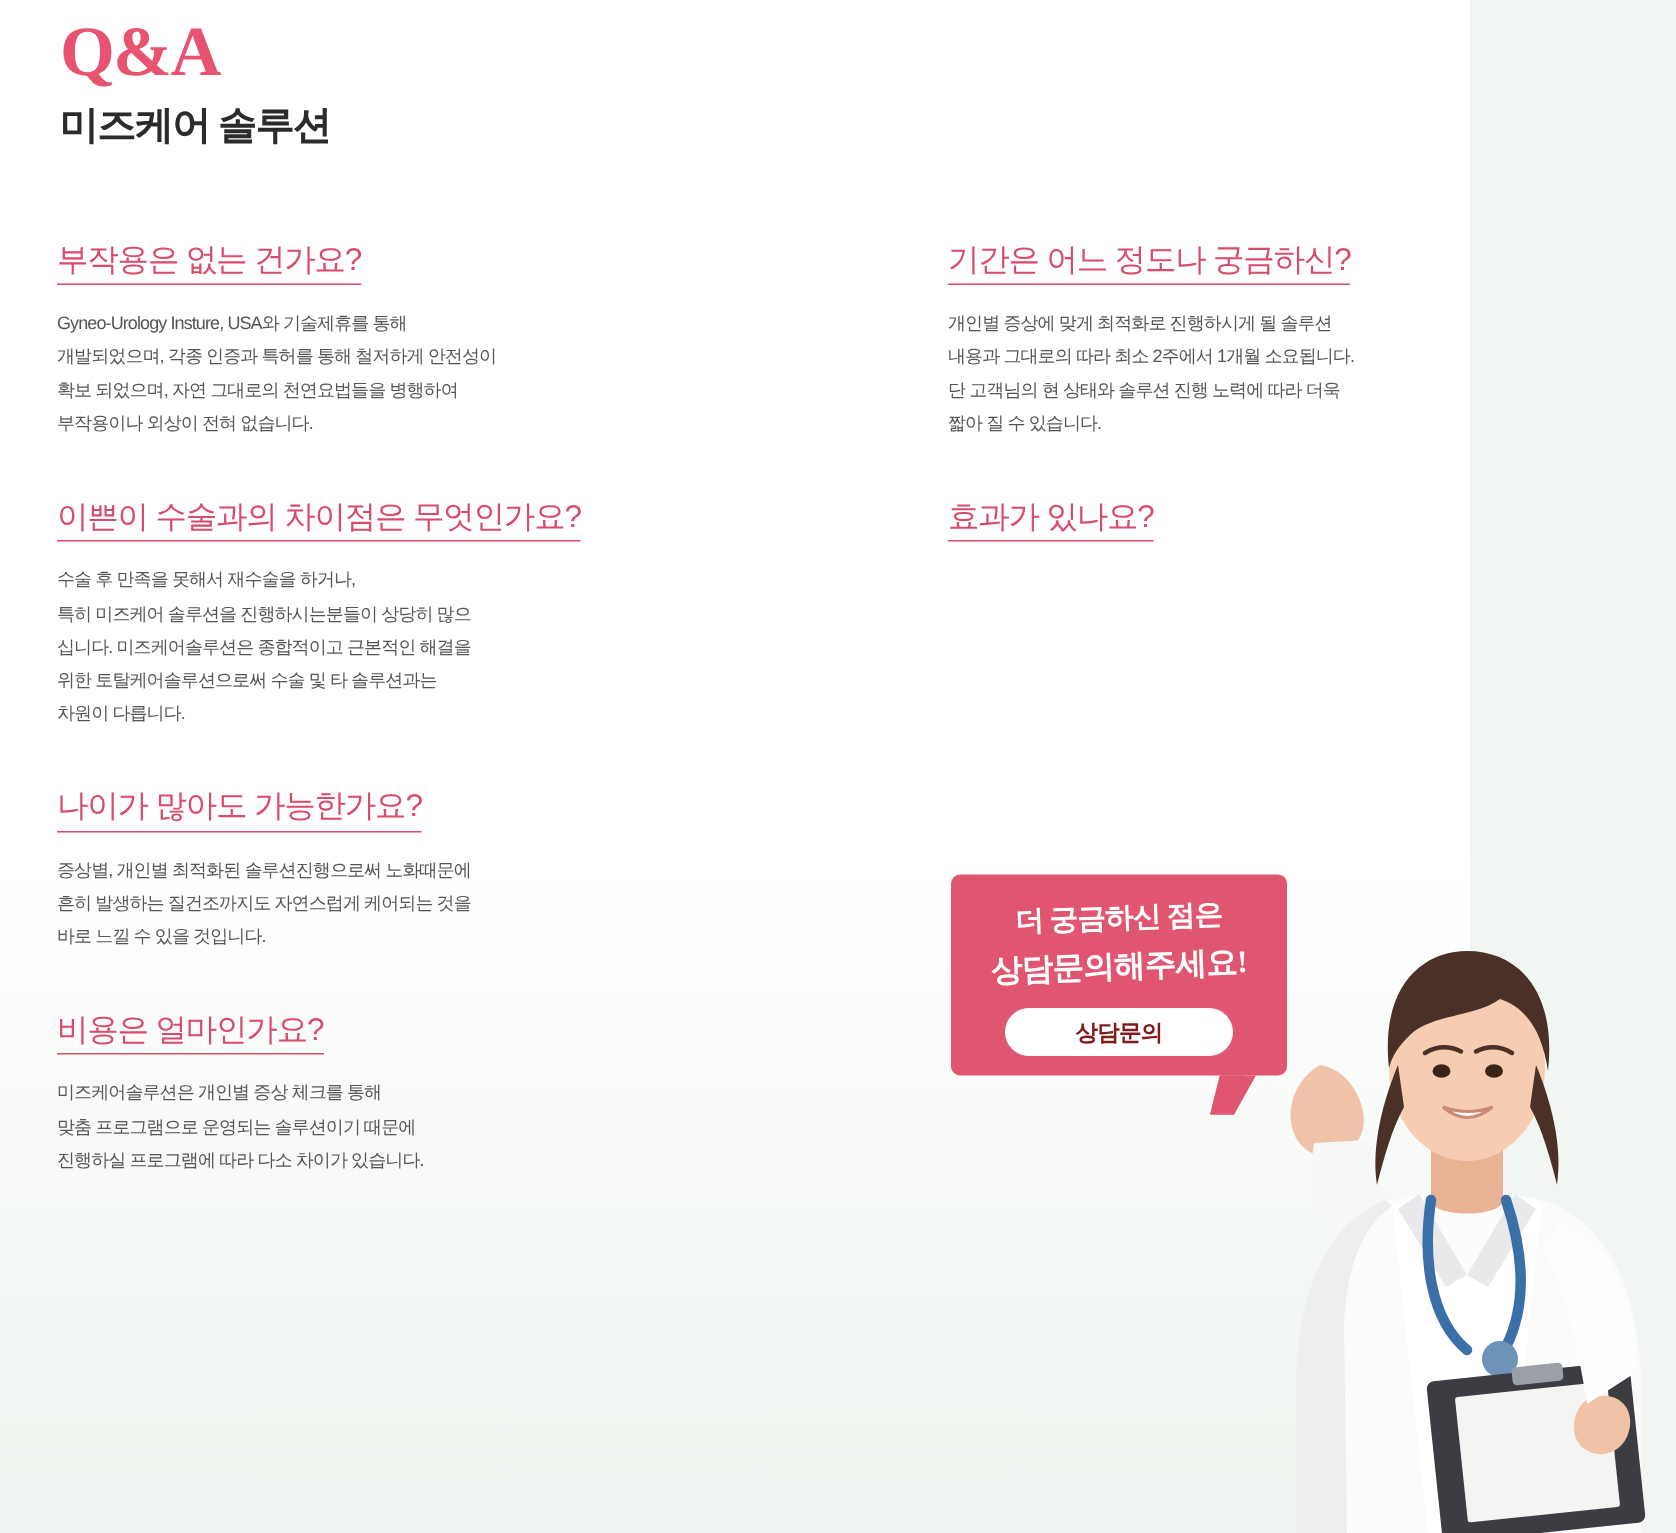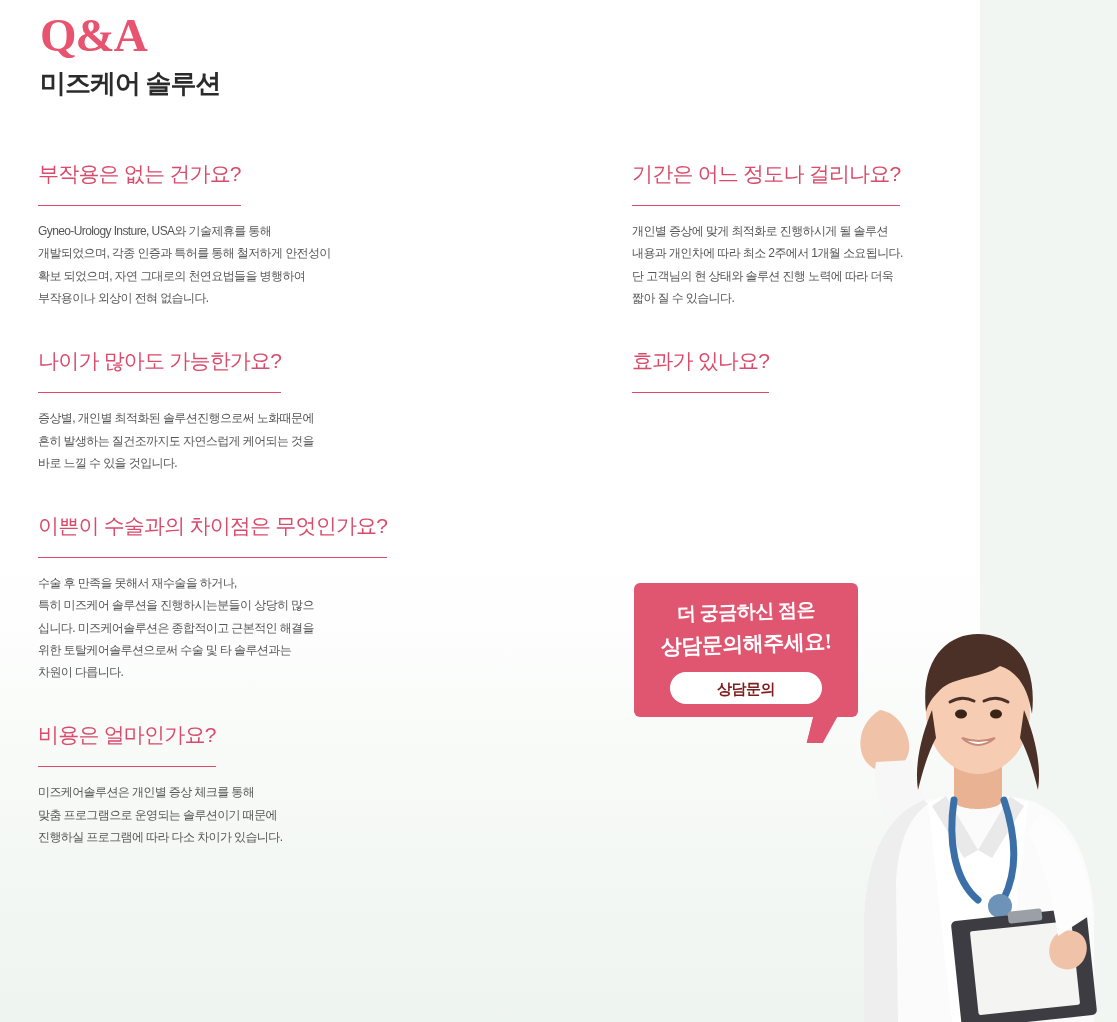--- a/index.html
+++ b/index.html
@@ -57,21 +57,21 @@
   .qa-block { margin-bottom: 38px; }
 
   .q {
     font-size: 21px;
     color: #d94b6a;
     font-weight: normal;
     letter-spacing: -0.8px;
     margin: 0 0 14px 0;
     display: inline-block;
     border-bottom: 1px solid #d94b6a;
-    padding-bottom: 18px;
+    padding-bottom: 2px;
     line-height: 1.3;
   }
   .a {
     font-size: 12px;
     color: #555555;
     line-height: 1.85;
     letter-spacing: -0.6px;
     margin: 0;
     white-space: pre-line;
   }
@@ -156,50 +156,50 @@
 
     <div class="qa-block">
       <div class="q">부작용은 없는 건가요?</div>
       <div class="a">Gyneo-Urology Insture, USA와 기술제휴를 통해
 개발되었으며, 각종 인증과 특허를 통해 철저하게 안전성이
 확보 되었으며, 자연 그대로의 천연요법들을 병행하여
 부작용이나 외상이 전혀 없습니다.</div>
     </div>
 
     <div class="qa-block">
-      <div class="q">나이가 많아도 가능한가요?</div>
-      <div class="a">증상별, 개인별 최적화된 솔루션진행으로써 노화때문에
-흔히 발생하는 질건조까지도 자연스럽게 케어되는 것을
-바로 느낄 수 있을 것입니다.</div>
-    </div>
-
-    <div class="qa-block">
       <div class="q">이쁜이 수술과의 차이점은 무엇인가요?</div>
       <div class="a">수술 후 만족을 못해서 재수술을 하거나,
 특히 미즈케어 솔루션을 진행하시는분들이 상당히 많으
 십니다. 미즈케어솔루션은 종합적이고 근본적인 해결을
 위한 토탈케어솔루션으로써 수술 및 타 솔루션과는
 차원이 다릅니다.</div>
     </div>
 
     <div class="qa-block">
+      <div class="q">나이가 많아도 가능한가요?</div>
+      <div class="a">증상별, 개인별 최적화된 솔루션진행으로써 노화때문에
+흔히 발생하는 질건조까지도 자연스럽게 케어되는 것을
+바로 느낄 수 있을 것입니다.</div>
+    </div>
+
+    <div class="qa-block">
       <div class="q">비용은 얼마인가요?</div>
       <div class="a">미즈케어솔루션은 개인별 증상 체크를 통해
 맞춤 프로그램으로 운영되는 솔루션이기 때문에
 진행하실 프로그램에 따라 다소 차이가 있습니다.</div>
     </div>
 
   </div>
 
   <div class="col col-right">
 
     <div class="qa-block">
-      <div class="q">기간은 어느 정도나 걸리나요?</div>
+      <div class="q">기간은 어느 정도나 궁금하신?</div>
       <div class="a">개인별 증상에 맞게 최적화로 진행하시게 될 솔루션
-내용과 개인차에 따라 최소 2주에서 1개월 소요됩니다.
+내용과 그대로의 따라 최소 2주에서 1개월 소요됩니다.
 단 고객님의 현 상태와 솔루션 진행 노력에 따라 더욱
 짧아 질 수 있습니다.</div>
     </div>
 
     <div class="qa-block">
       <div class="q">효과가 있나요?</div>
     </div>
 
   </div>
 

